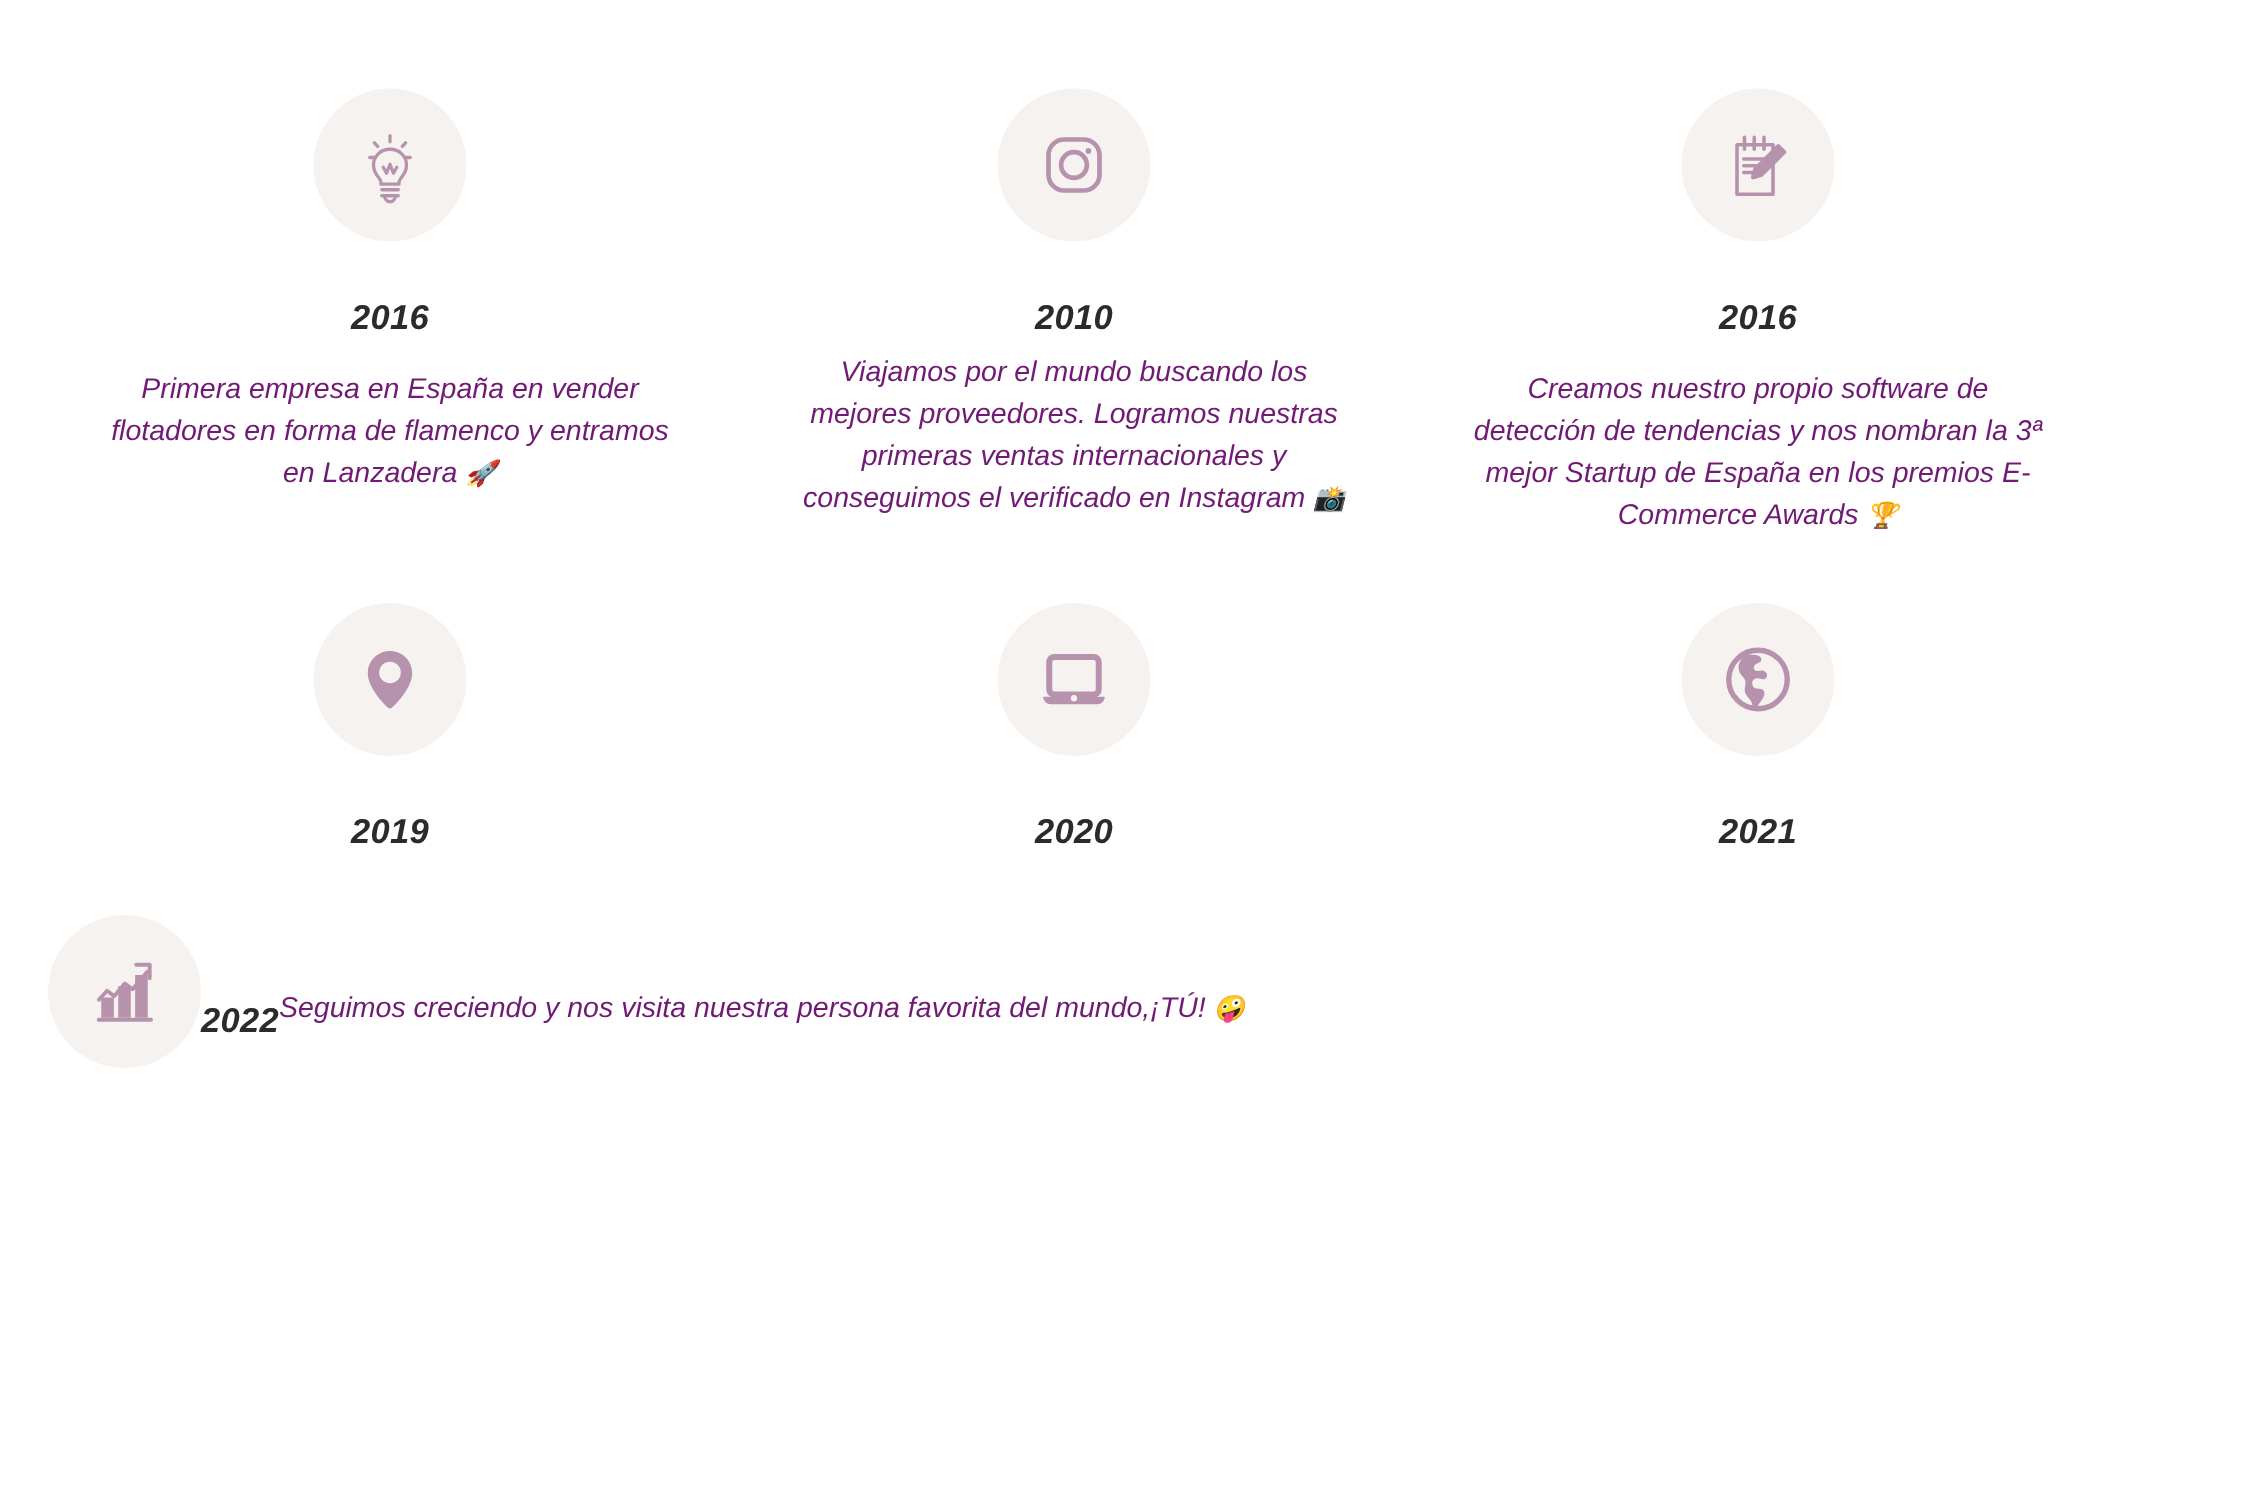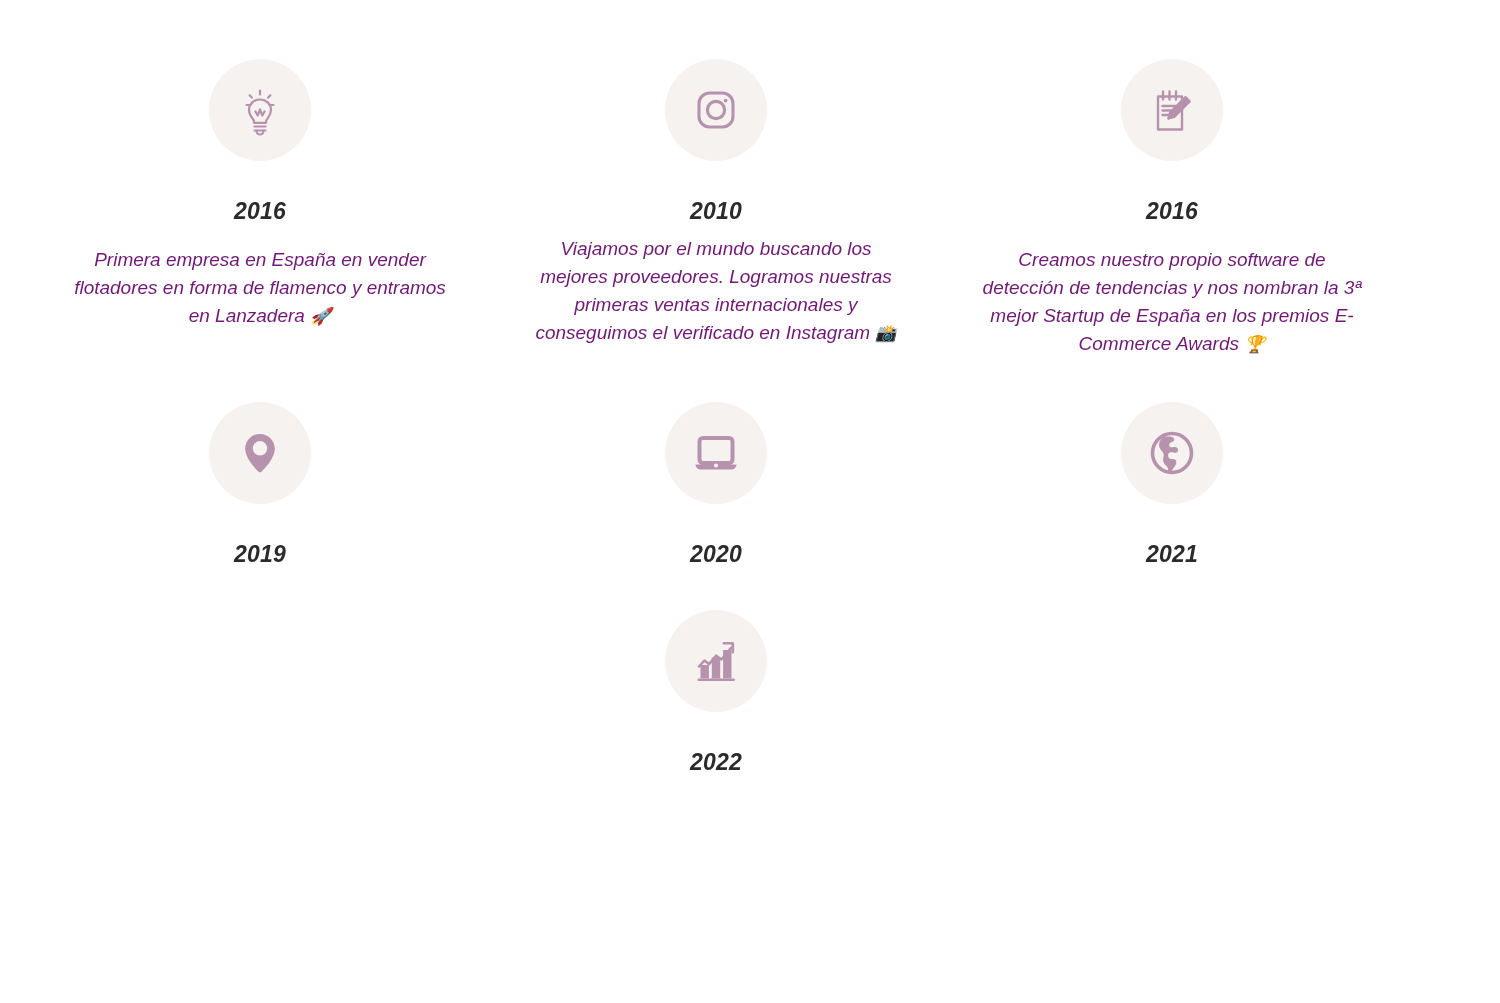--- a/index.html
+++ b/index.html
@@ -39,21 +39,21 @@
     display: flex;
     flex-direction: column;
     align-items: center;
     box-sizing: border-box;
     padding: 0 14px;
   }
 
   .cell-wide {
     flex: 0 0 100%;
     display: flex;
-    flex-direction: column;
+    flex-direction: row;
     align-items: center;
   }
 
   .icon-circle {
     width: 102px;
     height: 102px;
     border-radius: 50%;
     background: #f6f2f0;
     display: flex;
     align-items: center;
@@ -194,16 +194,17 @@
         <svg width="58" height="58" viewBox="0 0 58 58" fill="none">
           <rect x="13.5" y="33" width="8.4" height="13.5" fill="#b792ad"></rect>
           <rect x="24.8" y="25.5" width="8.4" height="21" fill="#b792ad"></rect>
           <rect x="36.1" y="18" width="8.4" height="28.5" fill="#b792ad"></rect>
           <rect x="10.5" y="46.5" width="37.5" height="2.6" rx="1.3" fill="#b792ad"></rect>
           <path d="M12 34.5l5.4-6 4.7 3.6 7.1-8.4 5.2 3.8 9.8-11.6" fill="none" stroke="#b792ad" stroke-width="2.6" stroke-linecap="round" stroke-linejoin="round"></path>
           <path d="M36.8 11.2h9v9" fill="none" stroke="#b792ad" stroke-width="2.6" stroke-linecap="round" stroke-linejoin="round"></path>
         </svg>
       </div>
       <div class="year">2022</div>
+      <div class="desc desc-2022"><span>Seguimos creciendo y nos visita nuestra persona favorita del mundo,¡TÚ! </span><span class="emoji">🤪</span></div>
     </div>
   </div>
 
 </div>
 
 </body></html>

